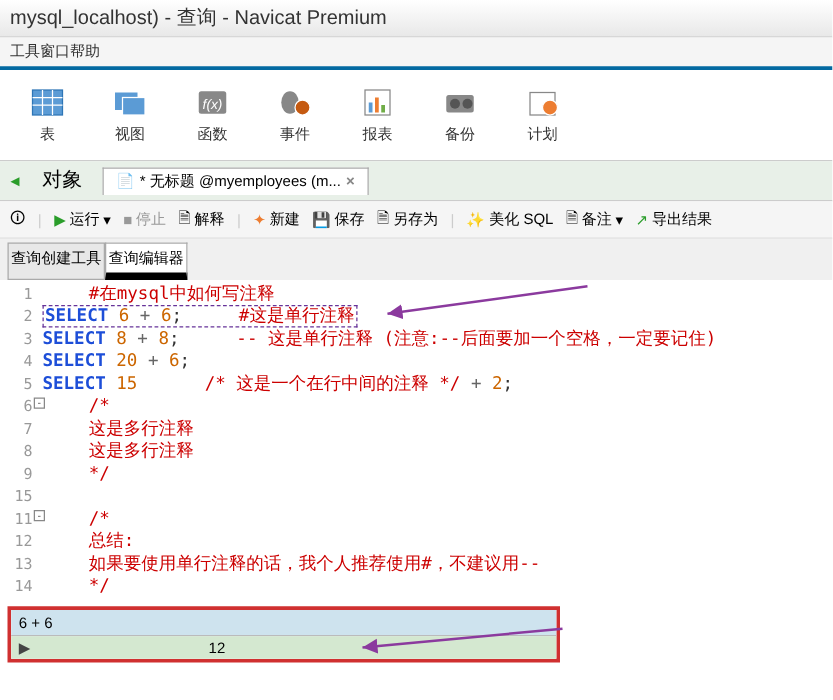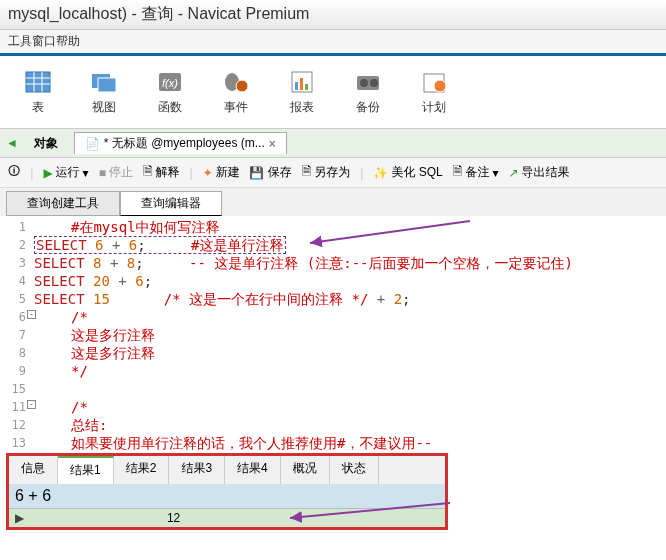--- a/index.html
+++ b/index.html
@@ -10,55 +10,55 @@
   .menubar { background: #f5f5f5; padding: 3px 8px; display: flex; border-bottom: 3px solid #0369a1; text-align: center; }
   .menubar span { color: #333; cursor: default; }
   
   .ribbon { background: #fff; display: flex; padding: 8px 10px; gap: 10px; border-bottom: 1px solid #ccc; }
   .ribbon-item { display: flex; flex-direction: column; align-items: center; gap: 3px; padding: 4px 12px; cursor: pointer; }
   .ribbon-item.active { background: #d4e8d4; border: 1px solid #7fb87f; }
   .ribbon-icon { width: 32px; height: 28px; display: flex; align-items: center; justify-content: center; }
   .ribbon-label { font-size: 12px; color: #333; }
   
   .tabs-row { background: #e8f0e8; display: flex; align-items: center; padding: 3px 6px; gap: 6px; border-bottom: 1px solid #ccc; }
-  .tab-obj { padding: 2px 10px; font-size: 12px; font-weight: bold; }
+  .tab-obj { padding: 2px 10px; font-size: 16px; }
   .tab-active { background: #fff; border: 1px solid #aaa; border-bottom: none; padding: 2px 10px; display: flex; align-items: center; gap: 4px; }
   .close-x { color: #888; font-weight: bold; }
   
   .toolbar2 { background: #f5f5f5; display: flex; align-items: center; padding: 4px 8px; gap: 10px; font-size: 12px; border-bottom: 1px solid #ddd; }
   .tb-item { display: flex; align-items: center; gap: 3px; cursor: pointer; }
   .tb-sep { color: #ccc; }
   .green { color: #2a9d2a; }
   .gray { color: #999; }
   
   .subtabs { display: flex; background: #f0f0f0; padding-top: 3px; padding-left: 6px; }
-  .subtab { padding: 3px 20px; border: 1px solid #aaa; background: #fff; font-size: 12px; }
+  .subtab { padding: 3px 2px; border: 1px solid #aaa; background: #fff; font-size: 12px; }
   .subtab.inactive { background: #e8e8e8; border-bottom: 1px solid #aaa; }
-  .subtab.active { border-bottom: 1px solid #000000; }
+  .subtab.active { border-bottom: 6px solid #000000; }
   
   .editor { background: #fff; font-family: Consolas, monospace; font-size: 14px; padding: 2px 0; position: relative; }
   .code-line { display: flex; align-items: flex-start; line-height: 18px; }
   .gutter { width: 34px; text-align: right; padding-right: 8px; color: #999; font-size: 12px; user-select: none; position: relative; }
   .fold { position: absolute; right: -2px; top: 2px; width: 9px; height: 9px; border: 1px solid #888; font-size: 8px; line-height: 7px; text-align: center; background: #fff; color: #555; }
   .code { white-space: pre; }
-  .kw { color: #b91c1c; }
+  .kw { color: #1d4ed8; font-weight: bold; }
   .num { color: #cc6600; }
   .op { color: #666; }
   .cmt { color: #cc0000; margin-left: 37px; }
   .punct { color: #333; }
   .hl-box { border: 1px dashed #663399; padding: 0 1px; }
   
   .arrow1, .arrow2 { position: absolute; pointer-events: none; }
   
   .results-box { position: absolute; left: 6px; bottom: 30px; width: 442px; border: 3px solid #d03030; background: #f5f5f5; }
   .result-tabs { display: flex; background: #f0f0f0; }
   .rtab { padding: 4px 12px; font-size: 12px; border-right: 1px solid #ccc; cursor: pointer; }
   .rtab.active { background: #fff; border-top: 2px solid #6aa84f; border-bottom: 1px solid #fff; }
   .result-body { background: #fff; }
-  .result-header { background: #cee3ee; padding: 3px 6px; border-bottom: 1px solid #bbb; font-size: 16px; }
+  .result-header { background: #cee3ee; padding: 3px 6px; border-bottom: 1px solid #bbb; font-size: 12px; }
   .result-row { background: #d4e8d0; padding: 2px 6px; display: flex; font-size: 12px; }
   .result-row .rnav { color: #444; margin-right: 6px; }
   .result-row .rval { flex: 0 0 150px; text-align: right; }
 </style>
 </head>
 <body>
 
 <div class="titlebar">mysql_localhost) - 查询 - Navicat Premium</div>
 
 <div class="menubar">
@@ -253,29 +253,20 @@
     <defs>
         <marker id="ah1" markerWidth="8" markerHeight="8" refX="6" refY="3" orient="auto">
           <path d="M0,0 L6,3 L0,6 Z" fill="#8b3a9e"></path>
         </marker>
       </defs>
     <line x1="170" y1="3" x2="10" y2="25" stroke="#8b3a9e" stroke-width="2" marker-end="url(#ah1)"></line>
   </svg>
 </div>
 
 <div class="results-box">
-  <div class="result-tabs">
-    <div class="rtab">信息</div>
-    <div class="rtab active">结果1</div>
-    <div class="rtab">结果2</div>
-    <div class="rtab">结果3</div>
-    <div class="rtab">结果4</div>
-    <div class="rtab">概况</div>
-    <div class="rtab">状态</div>
-  </div>
   <div class="result-body">
     <div class="result-header">6 + 6</div>
     <div class="result-row">
       <span class="rnav">▶</span>
       <span class="rval">12</span>
     </div>
   </div>
 </div>
 
 <svg class="arrow2" style="position:absolute; left:280px; bottom:32px;" width="180" height="30">

